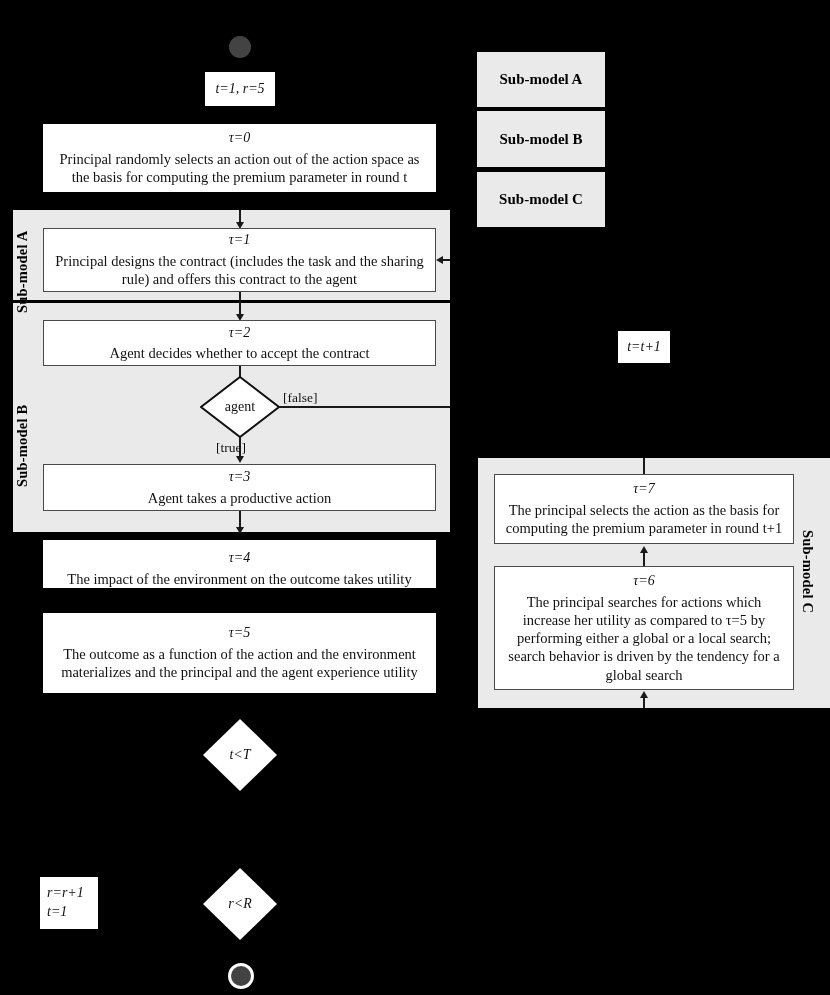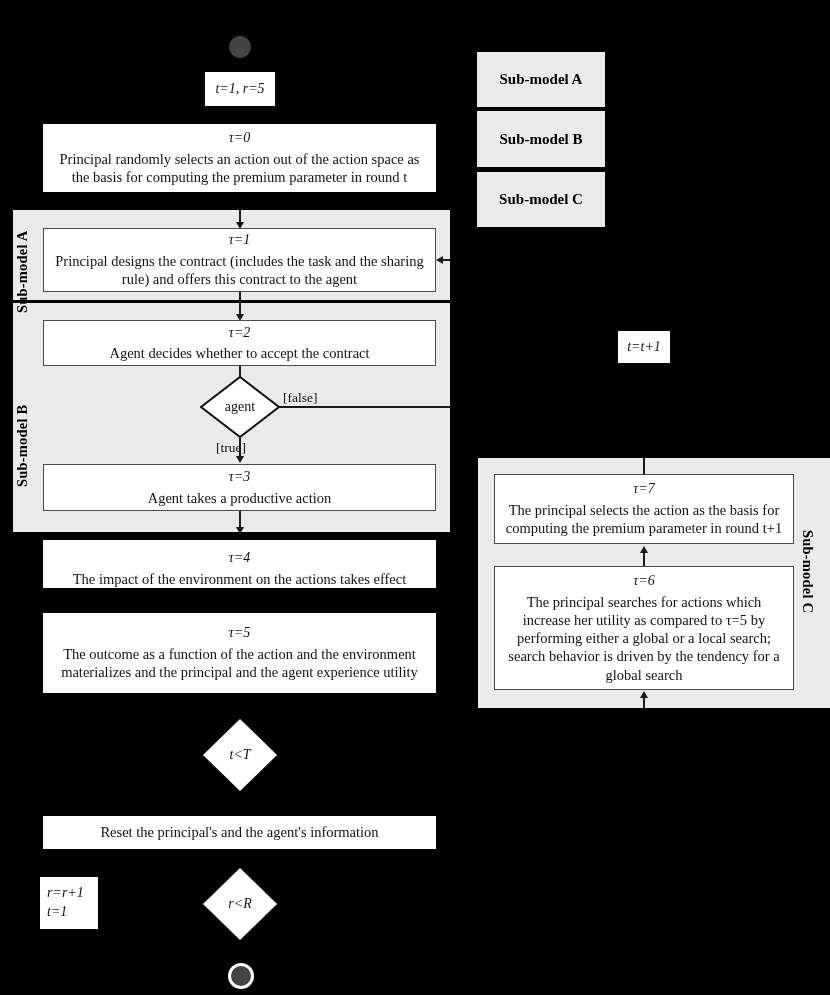--- a/index.html
+++ b/index.html
@@ -235,38 +235,35 @@
   <div class="pbox bordered" style="left:43px; top:464px; width:393px; height:47px;">
     <div class="tau">τ=3</div>
     <div class="body">Agent takes a productive action</div>
   </div>
 
   <div class="conn v" style="left:239.2px; top:511px; height:21px;"></div>
   <div class="arrowhead down" style="left:235.5px; top:527px;"></div>
 
   <div class="pbox" style="left:43px; top:540px; width:393px; height:48px;justify-content:flex-end;">
     <div class="tau">τ=4</div>
-    <div class="body">The impact of the environment on the actions takes effect</div>
+    <div class="body">The impact of the environment on the outcome takes utility</div>
   </div>
 
   <div class="pbox" style="left:43px; top:613px; width:393px; height:80px;">
     <div class="tau">τ=5</div>
     <div class="body">The outcome as a function of the action and the environment materializes and the principal and the agent experience utility</div>
   </div>
 
   <div class="diamond" style="left:203px; top:719px; width:74px; height:72px;">
     <svg class="shape" viewBox="0 0 74 72" preserveAspectRatio="none">
       <polygon points="37,0 74,36 37,72 0,36" fill="#ffffff"></polygon>
     </svg>
     <div class="dlabel ital">t&lt;T</div>
   </div>
 
-  <div class="pbox" style="left:43px; top:816px; width:393px; height:33px;">
-    <div class="body">Reset the principal's and the agent's information</div>
-  </div>
 
   <div class="note left" style="left:40px; top:877px; width:58px; height:52px;">
     <span>r=r+1</span>
     <span>t=1</span>
   </div>
 
   <div class="diamond" style="left:203px; top:868px; width:74px; height:72px;">
     <svg class="shape" viewBox="0 0 74 72" preserveAspectRatio="none">
       <polygon points="37,0 74,36 37,72 0,36" fill="#ffffff"></polygon>
     </svg>

